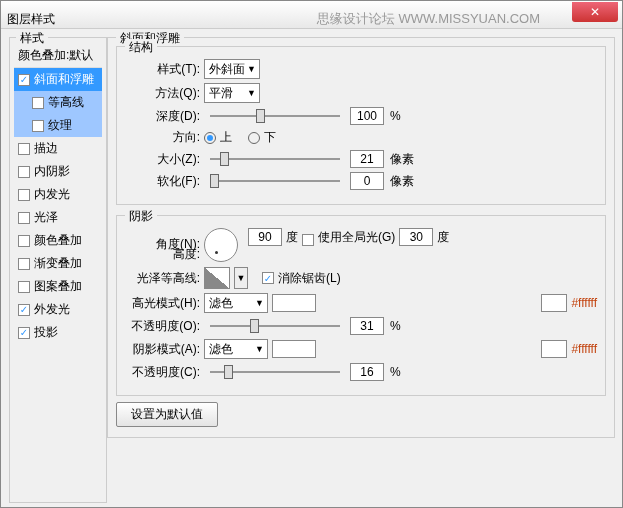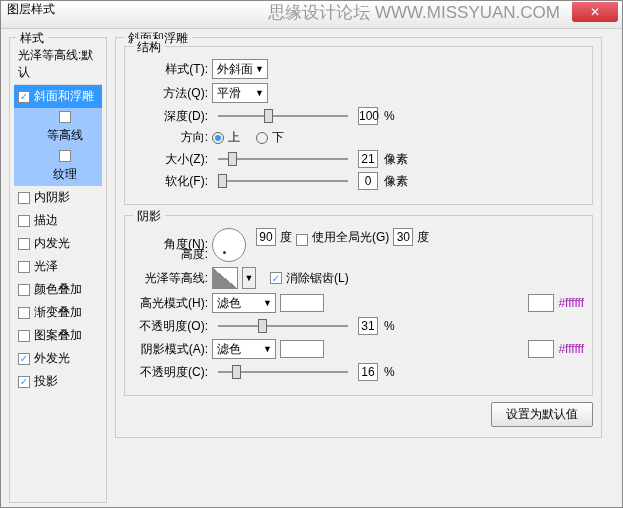--- a/index.html
+++ b/index.html
@@ -1,54 +1,54 @@
 <!DOCTYPE html>
 <html><head>
 <meta charset="utf-8">
 <style>
 * { box-sizing: border-box; margin: 0; padding: 0; font-family: "Microsoft YaHei", SimSun, sans-serif; font-size: 12px; }
 body { background: #f0f0f0; width: 623px; height: 508px; position: relative; }
 .window { width: 623px; height: 508px; background: #f0f0f0; border: 1px solid #888; }
-.titlebar { height: 28px; background: linear-gradient(#fff, #e8e8e8); display: flex; align-items: flex-start; padding: 0 6px; border-bottom: 1px solid #ccc; position: relative; }
+.titlebar { height: 28px; background: linear-gradient(#fff, #e8e8e8); display: flex; align-items: flex-end; padding: 0 6px; border-bottom: 1px solid #ccc; position: relative; }
 .titlebar .title { flex: 0 0 auto; }
-.watermark { position: absolute; right: 62px; color: #999; font-size: 17px; }
+.watermark { position: absolute; right: 82px; color: #999; font-size: 13px; }
 .close-btn { position: absolute; right: 4px; top: 1px; width: 46px; height: 20px; background: linear-gradient(#e67, #c33); color: #fff; display: flex; align-items: center; justify-content: center; border-radius: 0 0 3px 3px; cursor: pointer; }
-.body { display: flex; padding: 8px 20px 4px 8px; gap: 8px; height: calc(100% - 28px); }
+.body { display: flex; padding: 8px 7px 4px 8px; gap: 0; height: calc(100% - 28px); }
 .sidebar { width: 98px; }
 .fieldset { border: 1px solid #ccc; padding: 6px 4px 4px 4px; position: relative; margin-bottom: 6px; }
 .fieldset > .legend { position: absolute; top: -8px; left: 6px; background: #f0f0f0; padding: 0 4px; }
 .style-list { display: flex; flex-direction: column; }
 .style-head { background: #f0f0f0; padding: 3px 4px; border-bottom: 1px solid #ddd; }
 .style-item { display: flex; align-items: center; gap: 4px; padding: 3px 4px; cursor: pointer; }
 .style-item.selected { background: #3399ff; color: #fff; }
-.style-item.sub { padding-left: 18px; flex-direction: column; }
+.style-item.sub { padding-left: 18px; }
 .style-item.subsel { background: #9ec7ff; }
 .cb { width: 12px; height: 12px; border: 1px solid #888; background: #fff; display: inline-flex; align-items: center; justify-content: center; font-size: 10px; color: #333; }
 .cb.checked-blue::after { content: "✓"; color: #39f; }
 .main { flex: 1; display: flex; flex-direction: column; }
 .group { border: 1px solid #ccc; margin-bottom: 6px; padding: 8px 8px 10px 8px; position: relative; }
 .group > .legend { position: absolute; top: -8px; left: 8px; background: #f0f0f0; padding: 0 4px; }
 .row { display: flex; align-items: center; margin: 4px 0; gap: 4px; }
 .row .label { width: 75px; text-align: right; }
 .select { border: 1px solid #888; background: #fff; height: 20px; display: flex; align-items: center; padding: 0 4px; min-width: 56px; position: relative; cursor: pointer; }
 .select .arrow { position: absolute; right: 3px; font-size: 9px; }
 .slider { flex: 1; height: 18px; position: relative; display: flex; align-items: center; margin: 0 6px; max-width: 130px; }
 .slider .track { height: 2px; background: #999; width: 100%; }
 .slider .thumb { position: absolute; width: 9px; height: 14px; background: #ddd; border: 1px solid #666; top: 2px; }
-.numbox { width: 20px; height: 18px; border: 1px solid #888; background: #fff; text-align: center; line-height: 16px; }
+.numbox { width: 34px; height: 18px; border: 1px solid #888; background: #fff; text-align: center; line-height: 16px; }
 .unit { margin-left: 2px; }
 .radio { width: 12px; height: 12px; border: 1px solid #666; border-radius: 50%; display: inline-flex; align-items: center; justify-content: center; }
 .radio.on::after { content: ""; width: 6px; height: 6px; background: #39f; border-radius: 50%; }
 .angle { width: 34px; height: 34px; border: 1px solid #888; border-radius: 50%; position: relative; background: #fff; }
 .angle::after { content: ""; position: absolute; width: 3px; height: 3px; background: #333; border-radius: 50%; left: 10px; top: 22px; }
 .swatch { width: 44px; height: 18px; border: 1px solid #888; background: #fff; }
 .swatch.sm { width: 26px; }
 .gloss { width: 26px; height: 22px; border: 1px solid #888; background: linear-gradient(to top right, #888 0%, #888 50%, #fff 50%, #fff 100%); }
-.hex { color: #a21caf; }
-.btnrow { display: flex; gap: 12px; justify-content: flex-end; margin-top: 1px; }
+.hex { color: #c2410c; }
+.btnrow { display: flex; gap: 12px; justify-content: flex-start; margin-top: 1px; }
 .btn { border: 1px solid #888; background: linear-gradient(#fff, #e4e4e4); padding: 3px 14px; cursor: pointer; border-radius: 2px; min-width: 86px; text-align: center; }
 .rightcol { width: 100px; display: flex; flex-direction: column; gap: 6px; align-items: stretch; }
 .rightcol .btn { width: 100%; }
 .preview-cb { display: flex; align-items: center; gap: 4px; justify-content: center; margin-top: 4px; }
 .preview-box { width: 66px; height: 66px; border: 1px solid #aaa; background: #eee; display: flex; align-items: center; justify-content: center; margin: 6px auto 0 auto; }
 .preview-box .inner { width: 40px; height: 40px; background: #666; }
 .dropbtn { width: 14px; height: 22px; border: 1px solid #888; background: #eee; display: flex; align-items: center; justify-content: center; cursor: pointer; font-size: 9px; }
 </style>
 </head>
 <body>
@@ -59,40 +59,40 @@
     <span class="watermark">思缘设计论坛  WWW.MISSYUAN.COM</span>
     <div class="close-btn">✕</div>
   </div>
 
   <div class="body">
 
     <div class="sidebar">
       <div class="fieldset" style="height:100%;">
         <span class="legend">样式</span>
         <div class="style-list" id="style-list">
-            <div class="style-head">光泽等高线:默认</div>
+            <div class="style-head">颜色叠加:默认</div>
             <div class="style-item selected">
               <span class="cb checked-blue"></span>
               <span>斜面和浮雕</span>
             </div>
             <div class="style-item sub subsel">
               <span class="cb"></span>
               <span>等高线</span>
             </div>
             <div class="style-item sub subsel">
               <span class="cb"></span>
               <span>纹理</span>
             </div>
             <div class="style-item">
               <span class="cb"></span>
+              <span>描边</span>
+            </div>
+            <div class="style-item">
+              <span class="cb"></span>
               <span>内阴影</span>
-            </div>
-            <div class="style-item">
-              <span class="cb"></span>
-              <span>描边</span>
             </div>
             <div class="style-item">
               <span class="cb"></span>
               <span>内发光</span>
             </div>
             <div class="style-item">
               <span class="cb"></span>
               <span>光泽</span>
             </div>
             <div class="style-item">

